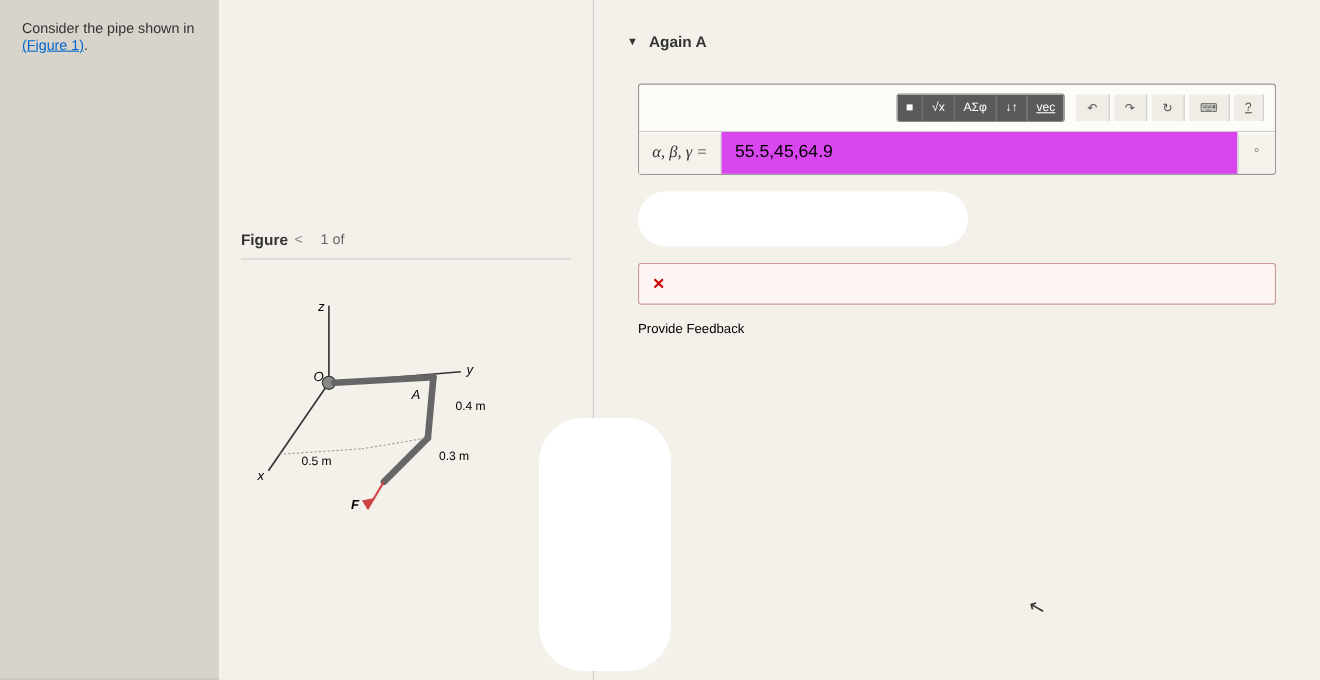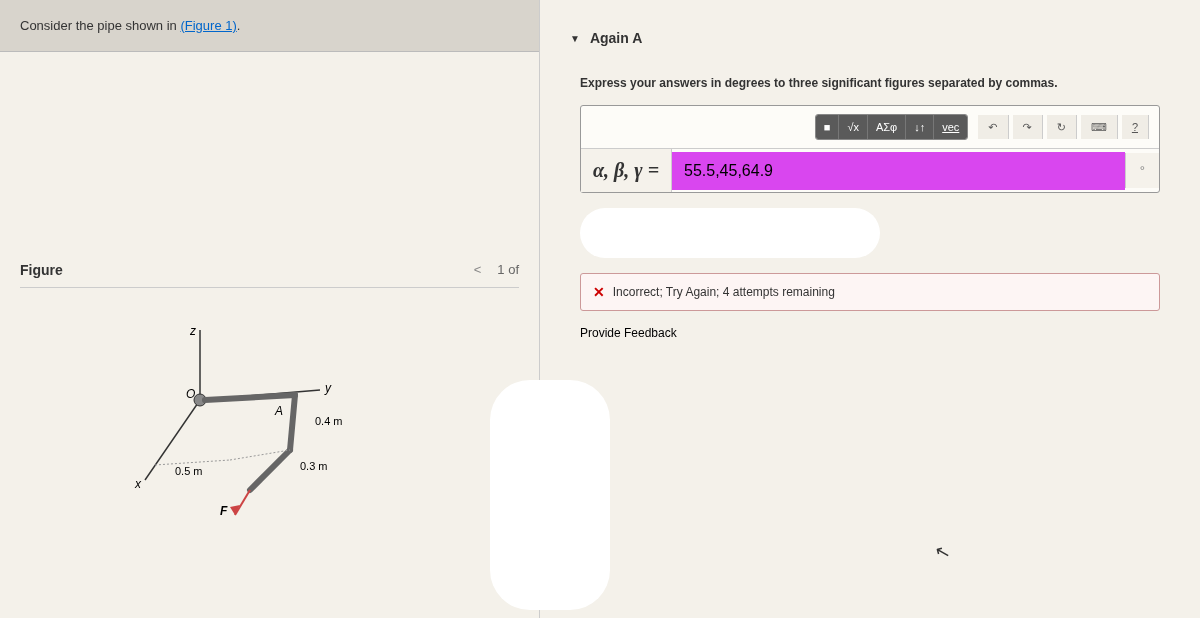--- a/index.html
+++ b/index.html
@@ -12,34 +12,33 @@
       position: relative;
       font-size: 13px;
       color: #333;
     }
     .container { display: flex; height: 100%; }
     .left-panel {
       width: 540px;
       background: #f4f1ea;
       border-right: 1px solid #ccc;
       display: flex;
-      flex-direction: column;
+      flex-direction: row;
     }
     .problem-header {
       background: #d8d4cc;
       padding: 18px 20px;
       border-bottom: 1px solid #bbb;
       font-size: 13px;
     }
     .problem-header a { color: #0066cc; text-decoration: underline; }
     .problem-body { flex: 1; padding: 20px; }
     .figure-section { margin-top: 180px; }
     .figure-header {
       display: flex;
-      justify-content: space-between;
       align-items: center;
       padding: 8px 0;
       border-bottom: 1px solid #ccc;
       margin-bottom: 32px;
     }
     .figure-title { font-weight: bold; font-size: 14px; }
     .figure-nav { display: flex; align-items: center; gap: 10px; color: #666; }
     .nav-arrow { cursor: pointer; padding: 2px 6px; color: #888; }
     .figure-image {
       width: 300px;
@@ -109,24 +108,23 @@
     .toolbar-right { display:flex; gap:4px; margin-left:6px; }
     .answer-row {
       display: flex;
       align-items: center;
       border-top: 1px solid #ccc;
     }
     .answer-label {
       padding: 10px 12px;
       font-style: italic;
       font-family: 'Times New Roman', serif;
-      font-size: 20px;
+      font-size: 15px;
       background: #f5f2eb;
       border-right: 1px solid #ccc;
-      font-weight: bold;
     }
     .answer-input {
       flex: 1;
       border: none;
       padding: 10px 12px;
       font-size: 16px;
       background: #d946ef;
       outline: none;
     }
     .unit-box {
@@ -219,21 +217,20 @@
       </div>
     </div>
   </div>
 
   <div class="right-panel">
     <div class="part-header">
       <span class="collapse-arrow">▼</span>
       <span>Again A</span>
     </div>
     <div class="part-body">
-      <div class="instruction">Express your answers in degrees to three significant figures separated by commas.</div>
 
       <div class="answer-box">
         <div class="toolbar">
           <div class="toolbar-group">
             <button class="tool-btn">■</button>
             <button class="tool-btn">√x</button>
             <button class="tool-btn">ΑΣφ</button>
             <button class="tool-btn">↓↑</button>
             <button class="tool-btn">vec</button>
           </div>
@@ -249,21 +246,20 @@
           <div class="answer-label">α, β, γ =</div>
           <input class="answer-input" type="text" value="55.5,45,64.9" style="">
           <div class="unit-box">°</div>
         </div>
       </div>
 
       <div class="submit-redacted"></div>
 
       <div class="feedback-box">
         <span class="x-icon">✕</span>
-        <span>Incorrect; Try Again; 4 attempts remaining</span>
       </div>
 
       <span class="feedback-link">Provide Feedback</span>
     </div>
   </div>
 </div>
 
 <div class="bottom-redacted"></div>
 <div class="cursor-icon">↖</div>
 

